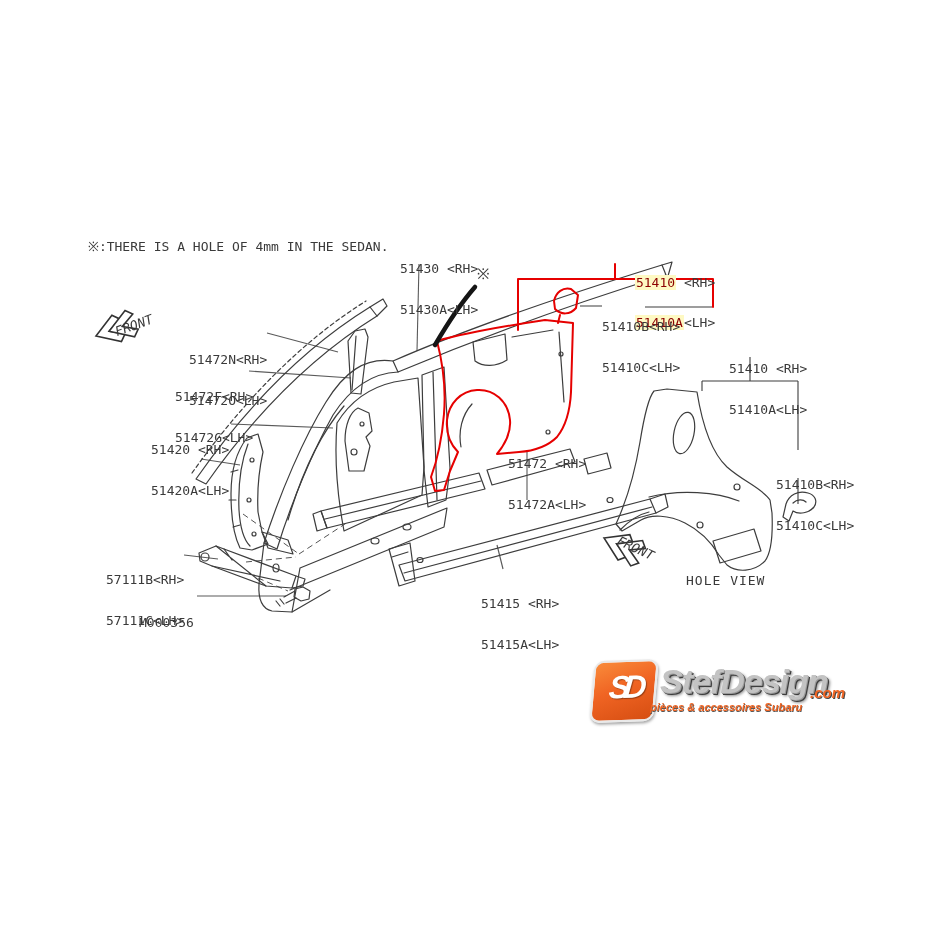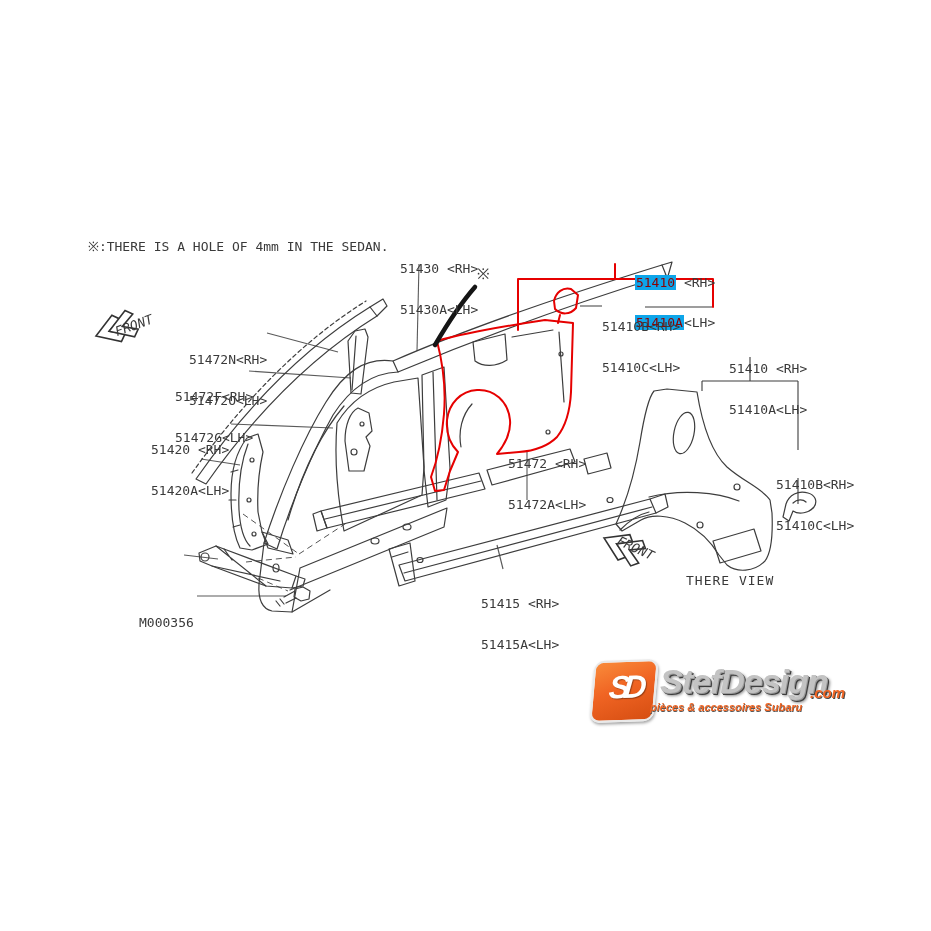--- a/index.html
+++ b/index.html
@@ -2,21 +2,21 @@
 <html><head>
 <meta charset="utf-8">
 <style>
   html,body{margin:0;padding:0;background:#fff;}
   #canvas{position:relative;width:931px;height:931px;background:#fff;overflow:hidden;
           font-family:"DejaVu Sans Mono", monospace;}
   #art{position:absolute;left:0;top:0;}
   .lbl{position:absolute;font:13px/13.5px "DejaVu Sans Mono", monospace;color:#3a3a3a;
        white-space:pre;z-index:5;}
   .lbl .row{height:13.5px;}
-  .chip{background:#0ea5e9;color:#8c0000;padding:0 1px;margin-top:24px;}
+  .chip{background:#fef9c3;color:#8c0000;padding:0 1px;margin-top:24px;}
   .rot{position:absolute;font:italic 13px "DejaVu Sans Mono", monospace;color:#3a3a3a;
        white-space:pre;z-index:5;transform-origin:left top;}
   .caps{letter-spacing:1px;}
   
   #logo{position:absolute;left:588px;top:652px;width:268px;height:78px;z-index:6;}
   #logo-badge{position:absolute;left:4px;top:8px;width:60px;height:58px;
       background:linear-gradient(160deg,#f98b3a 0%,#f06423 45%,#d64e12 100%);
       border:2px solid #e9e9e9;border-radius:10px;transform:skewX(-7deg) rotate(-2deg);
       box-shadow:1px 2px 3px rgba(0,0,0,.35);}
   #logo-badge span{position:absolute;left:0;top:7px;width:100%;text-align:center;
@@ -209,20 +209,24 @@
     <div class="row">51472F&lt;RH&gt;</div>
     <div class="row">51472G&lt;LH&gt;</div>
   </div>
 
   <div class="lbl" style="left:151px;top:416px">
     <div class="row">51420 &lt;RH&gt;</div>
     <div class="row">51420A&lt;LH&gt;</div>
   </div>
 
 
+  <div class="lbl" style="left:106px;top:546px">
+    <div class="row">57111B&lt;RH&gt;</div>
+    <div class="row">57111C&lt;LH&gt;</div>
+  </div>
 
   <div class="lbl" style="left:139px;top:589px">
     <div class="row">M000356</div>
   </div>
 
   <div class="lbl" style="left:508px;top:430px">
     <div class="row">51472 &lt;RH&gt;</div>
     <div class="row">51472A&lt;LH&gt;</div>
   </div>
 
@@ -234,21 +238,21 @@
   <div class="lbl" style="left:729px;top:335px">
     <div class="row">51410 &lt;RH&gt;</div>
     <div class="row">51410A&lt;LH&gt;</div>
   </div>
 
   <div class="lbl" style="left:776px;top:451px">
     <div class="row">51410B&lt;RH&gt;</div>
     <div class="row">51410C&lt;LH&gt;</div>
   </div>
 
-  <div class="lbl caps" style="left:686px;top:574px">THERE VIEW</div>
+  <div class="lbl caps" style="left:686px;top:574px">HOLE VIEW</div>
 
   <div class="lbl" style="left:477px;top:268px;font-size:15px">※</div>
 
   <div class="rot" style="left:113px;top:325px;transform:rotate(-20deg)">FRONT</div>
   <div class="rot" style="left:621px;top:533px;transform:rotate(25deg)">FRONT</div>
 
   <div id="logo">
     <div id="logo-badge">
       <span>SD</span>
     </div>

